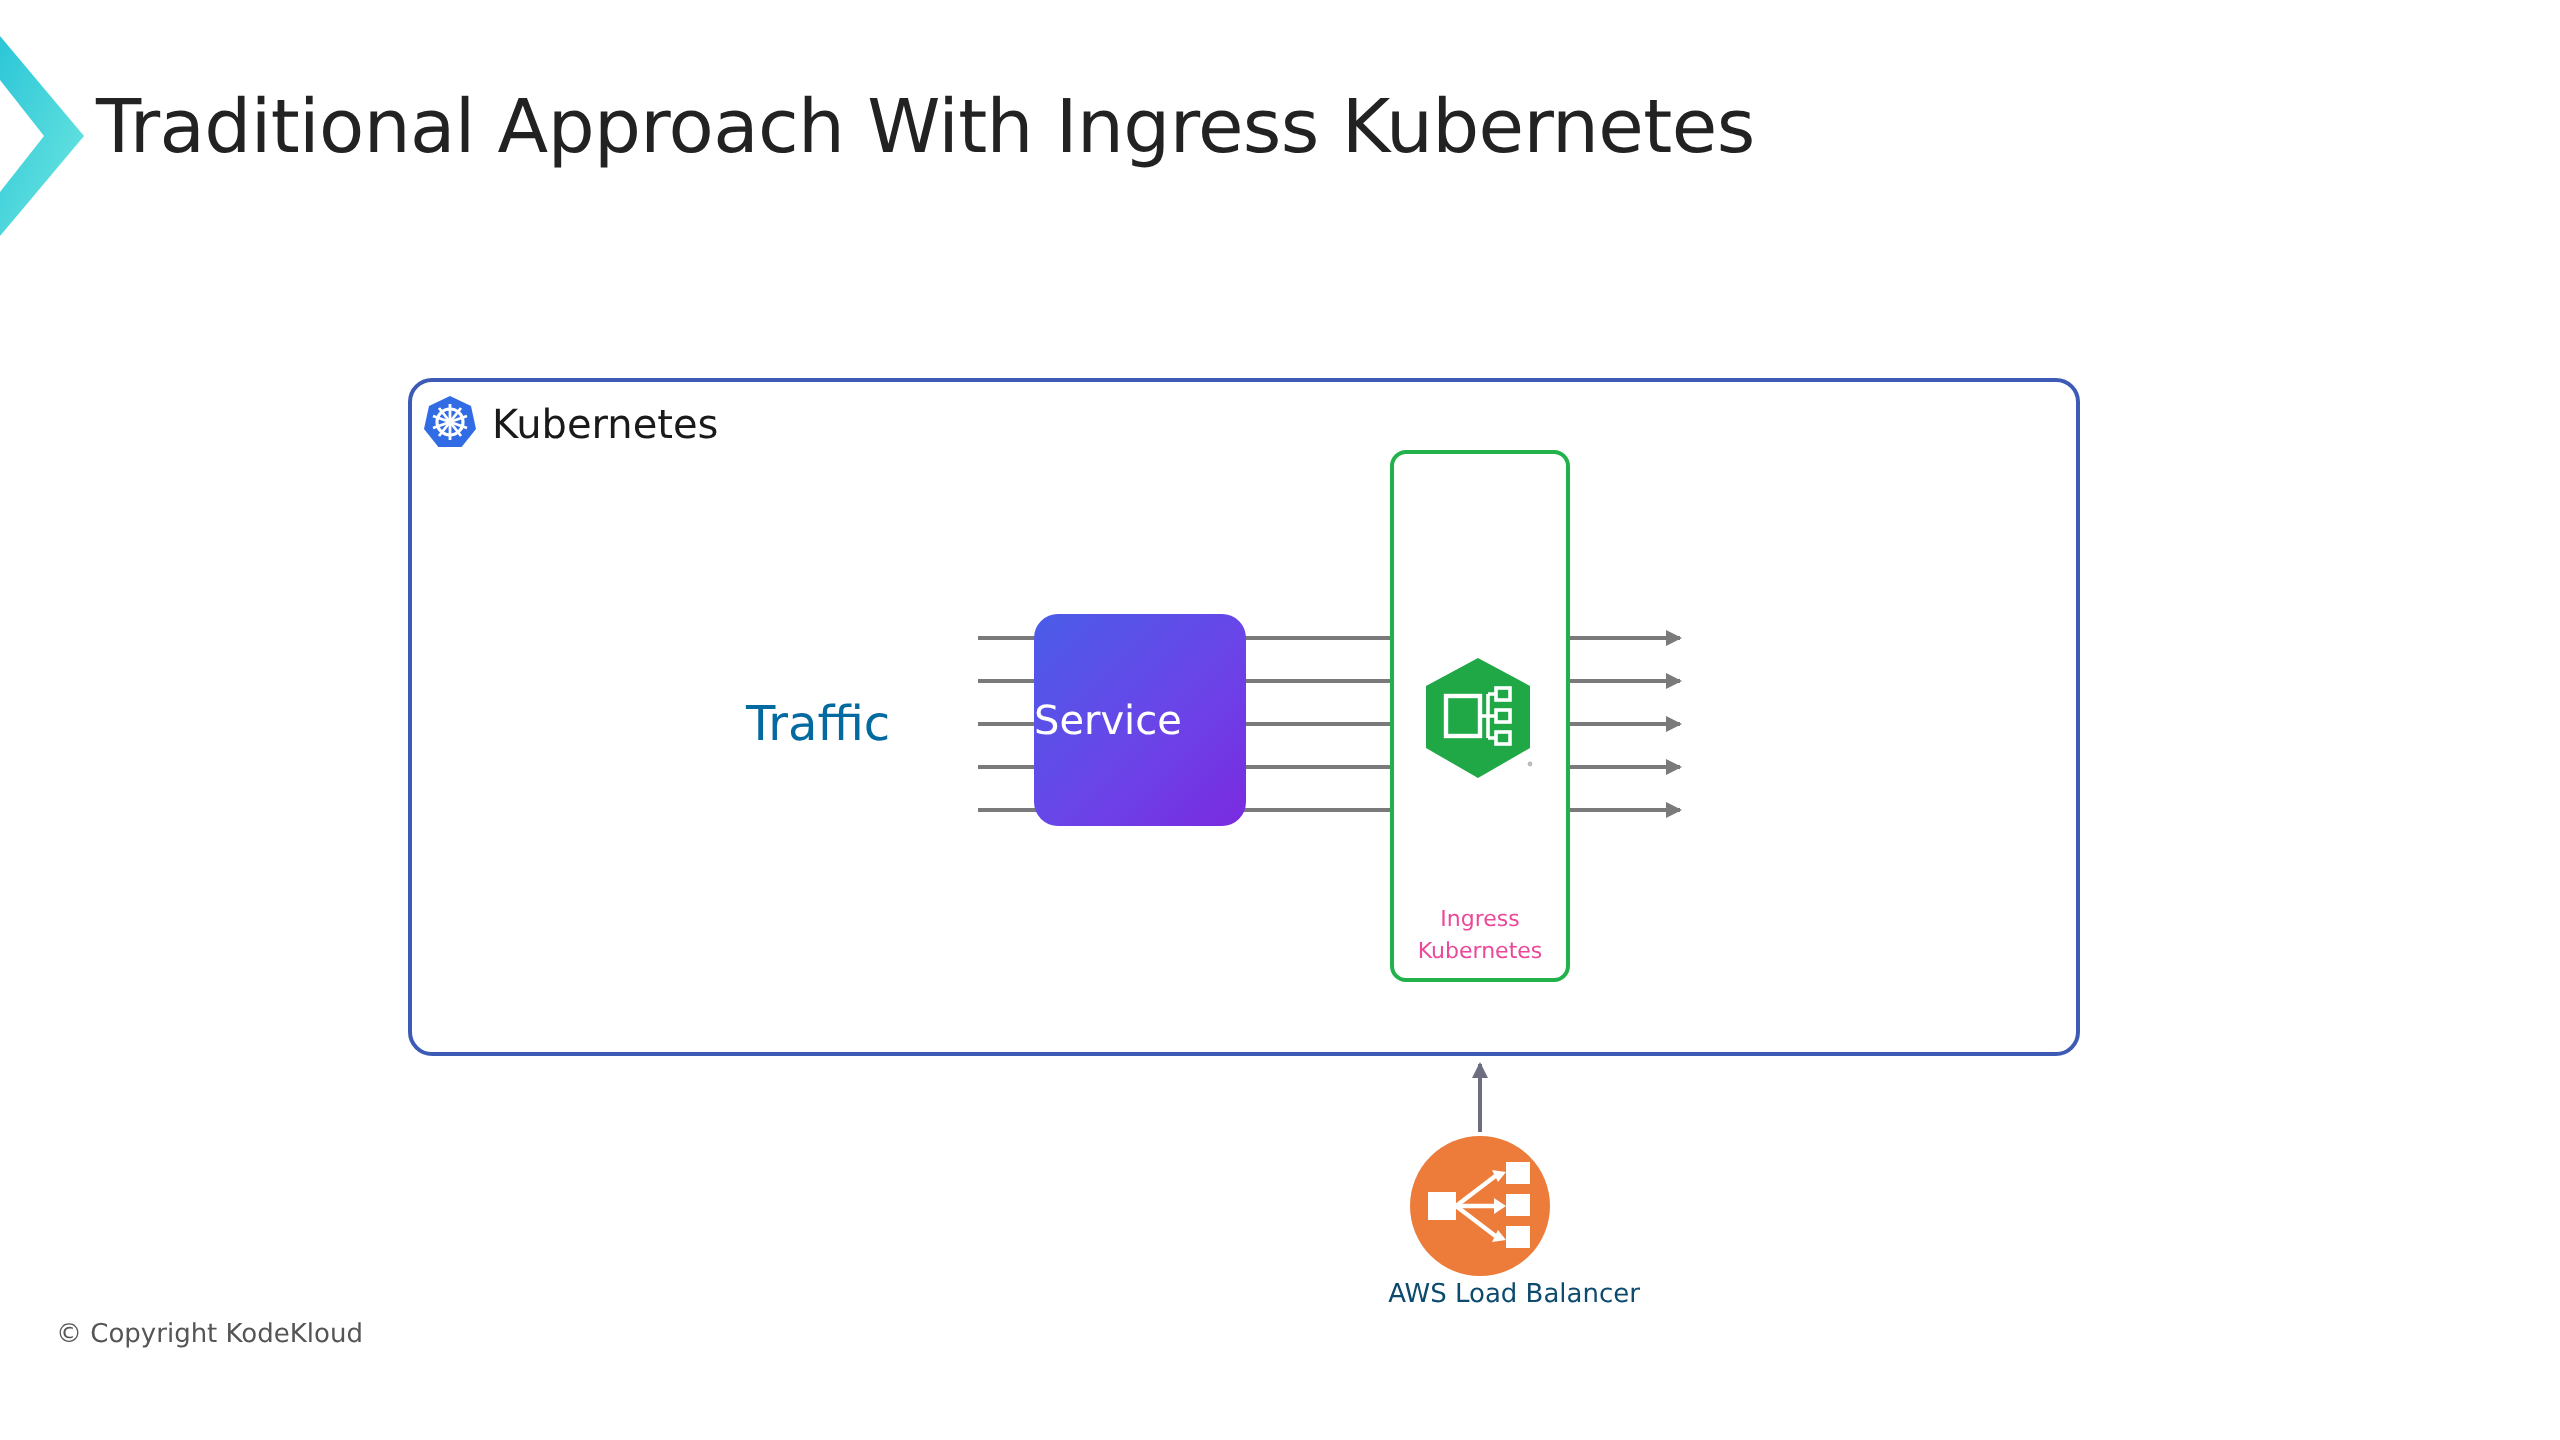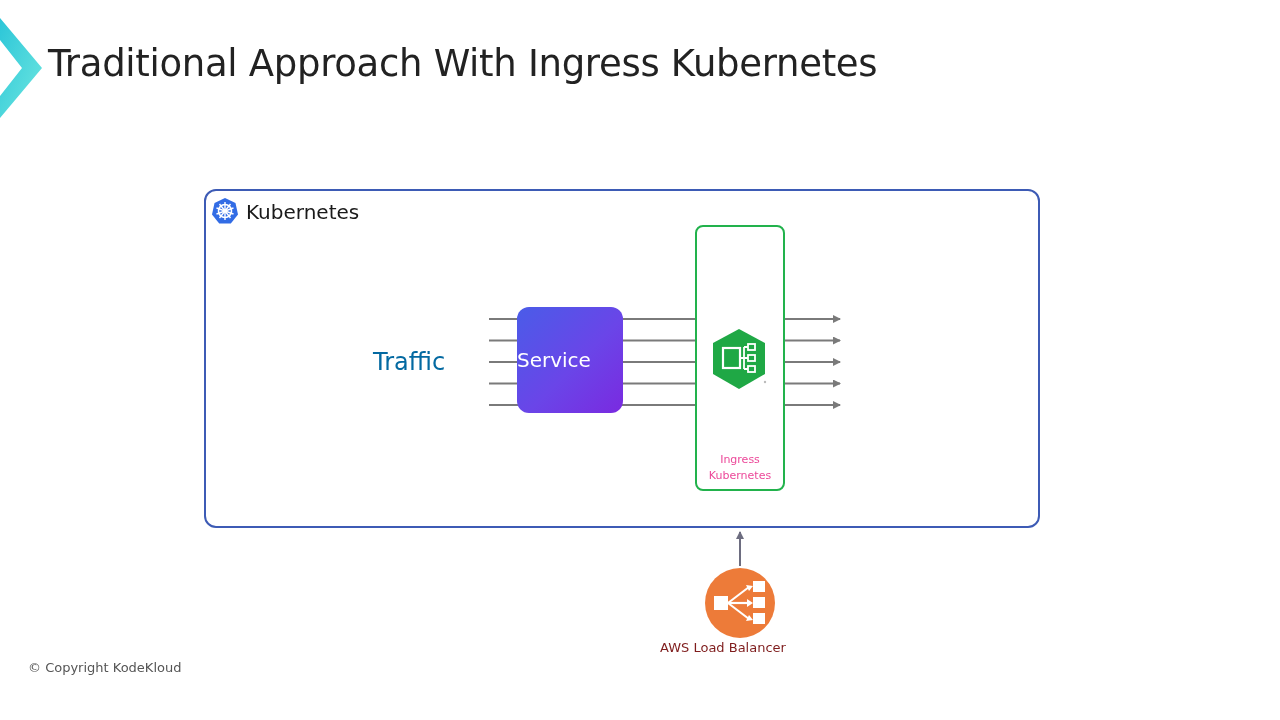--- a/index.html
+++ b/index.html
@@ -37,22 +37,22 @@
     position: absolute; left: 695px; top: 225px; width: 90px; height: 266px;
     border: 2px solid #22b24c; border-radius: 8px; box-sizing: border-box; background: transparent;
   }
   .ingress-icon { position: absolute; left: 712px; top: 328px; width: 56px; height: 62px; }
   .ingress-label {
     position: absolute; left: 695px; top: 452px; width: 90px; text-align: center;
     color: #ec4899; font-size: 11px; line-height: 16px;
   }
   .lb-icon { position: absolute; left: 705px; top: 568px; width: 70px; height: 70px; }
   .lb-label {
-    position: absolute; left: 660px; top: 640px; width: 160px; text-align: left;
-    font-size: 13px; color: #7f1d1d;
+    position: absolute; left: 660px; top: 640px; width: 160px; text-align: right;
+    font-size: 13px; color: #0c4a6e;
   }
   .copyright {
     position: absolute; left: 28px; top: 660px; font-size: 13px; color: #555555;
   }
 </style>
 </head>
 <body>
 
 <svg class="logo-mark" viewBox="0 0 44 100">
   <defs>

